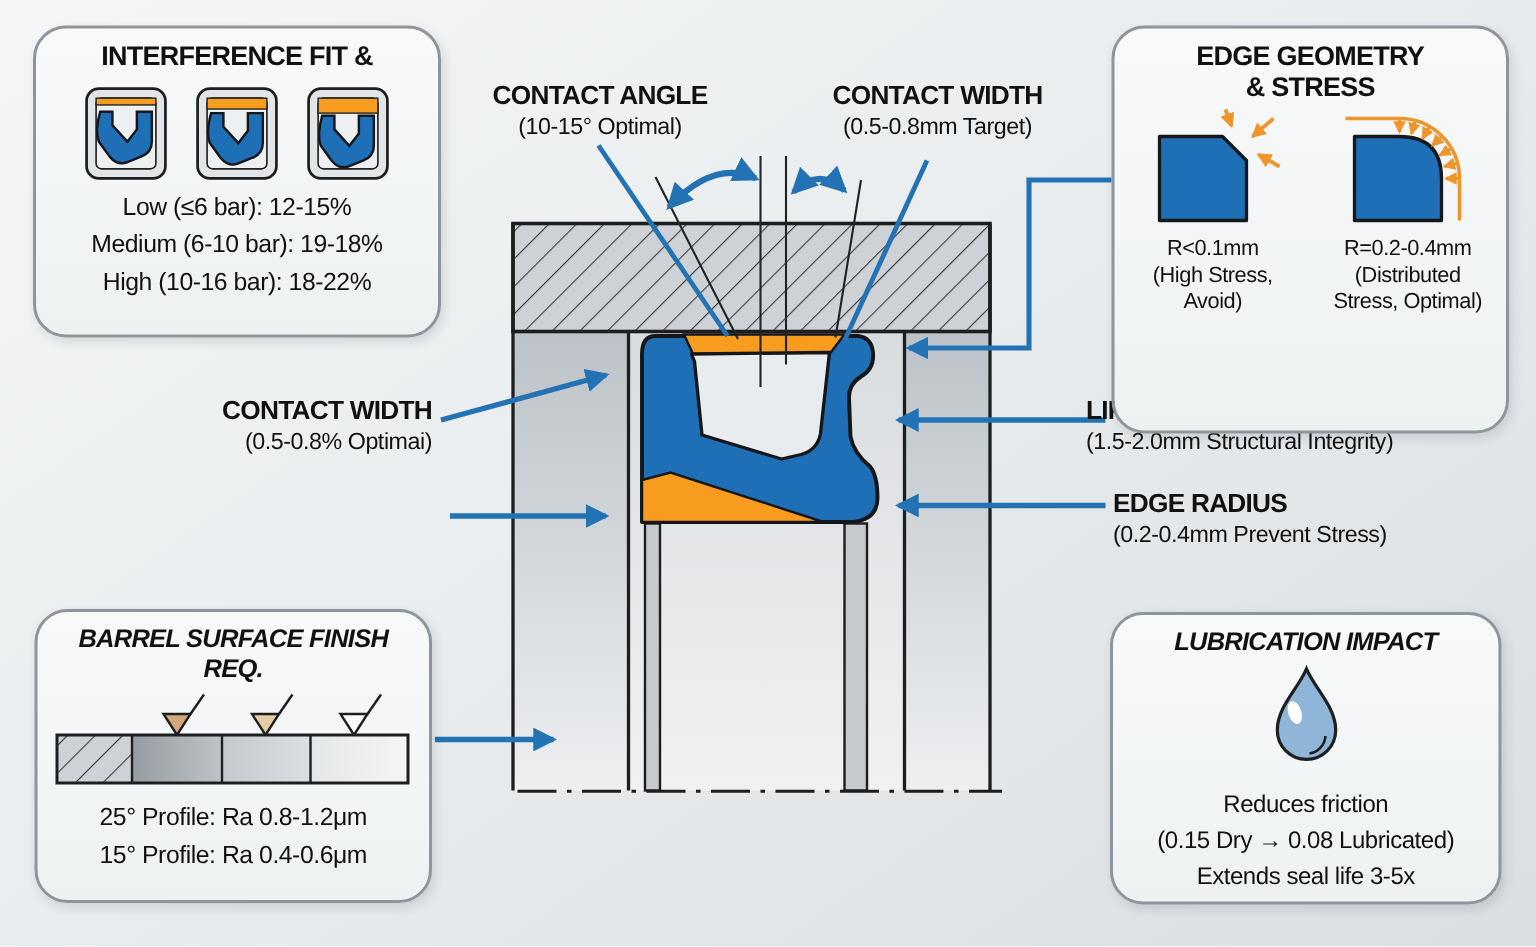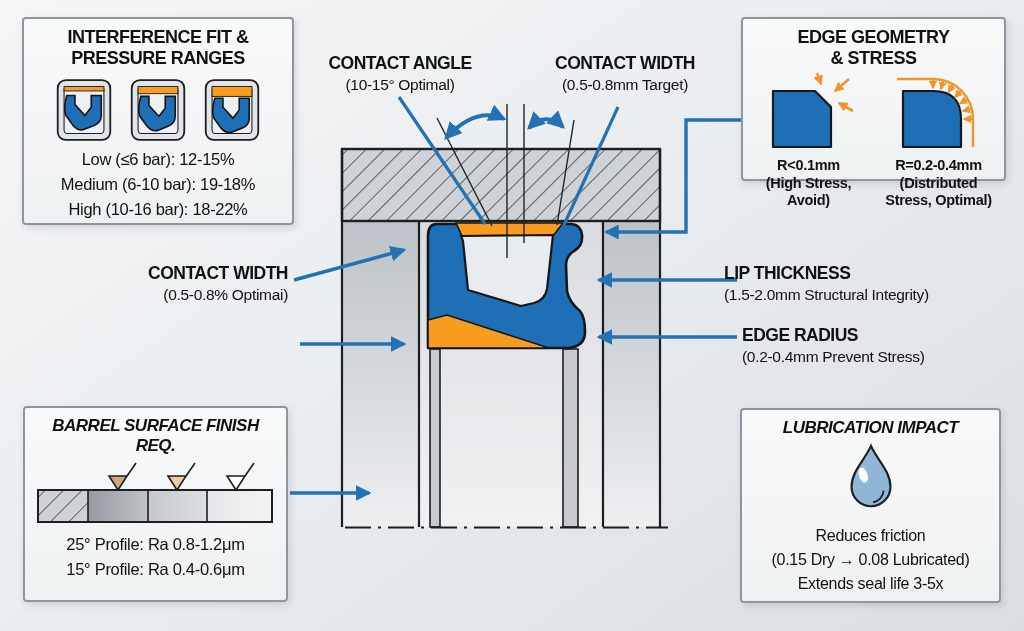--- a/index.html
+++ b/index.html
@@ -3,31 +3,31 @@
 <meta charset="utf-8">
 <style>
   html,body{margin:0;padding:0;}
   #stage{
     position:relative;width:1024px;height:631px;overflow:hidden;
     background:linear-gradient(145deg,#f4f6f7 0%,#eaedef 45%,#d9dee2 100%);
     font-family:"Liberation Sans","DejaVu Sans",sans-serif;color:#111;
   }
   .layer{position:absolute;left:0;top:0;}
   .panel{
-    position:absolute;border:2px solid #8e959d;border-radius:4px;
+    position:absolute;border:2px solid #8e959d;border-radius:22px;
     background:linear-gradient(180deg,#f8fafa,#eef1f2);
     box-shadow:2px 3px 7px rgba(40,50,60,.14);
     box-sizing:border-box;padding:8px 6px;text-align:center;
   }
   .p-title{font-weight:bold;font-size:18px;line-height:1.18;letter-spacing:-0.5px;}
   .p-title.small{font-size:17px;font-style:italic;}
   .p-rows{font-size:16.5px;line-height:1.5;letter-spacing:-0.3px;margin-top:4px;}
   .icon-row{display:flex;justify-content:center;gap:16px;margin-top:8px;}
   .shape-row{display:flex;justify-content:center;gap:22px;margin-top:2px;}
-  .shape-col{width:108px;font-weight:bold;}
+  .shape-col{width:108px;}
   .shape-label{font-size:14.5px;line-height:1.18;letter-spacing:-0.3px;margin-top:2px;}
   .callout{position:absolute;line-height:1.2;}
   .c-title{font-weight:bold;font-size:17.5px;letter-spacing:-0.5px;}
   .c-sub{font-size:15.5px;letter-spacing:-0.3px;margin-top:2px;}
   .ta-c{text-align:center;} .ta-r{text-align:right;} .ta-l{text-align:left;}
   .lub-lines{font-size:16px;line-height:1.5;letter-spacing:-0.3px;margin-top:6px;}
 </style>
 </head>
 <body>
 
@@ -123,21 +123,20 @@
     <div class="c-sub">(1.5-2.0mm Structural Integrity)</div>
   </div>
   <div class="callout ta-l" style="left:742px;top:325px;width:280px;">
     <div class="c-title">EDGE RADIUS</div>
     <div class="c-sub">(0.2-0.4mm Prevent Stress)</div>
   </div>
 
   <div class="panel" style="left:22px;top:17px;width:272px;height:208px;">
     <div class="p-title">
       <span style="display:block">INTERFERENCE FIT &amp;</span>
-      <span style="display:block">PRESSURE RANGES</span>
     </div>
     <div class="icon-row">
       <svg width="58" height="66" viewBox="0 0 64 72">
         <rect x="3" y="3" width="58" height="66" rx="9" fill="#e2e5e8" stroke="#1c1e20" stroke-width="2"></rect>
         <rect x="10" y="10" width="44" height="52" rx="4" fill="#edeff1" stroke="#1c1e20" stroke-width="1.2"></rect>
         <rect x="10" y="10" width="44" height="5" fill="#F79C1E" stroke="#1c1e20" stroke-width="1"></rect>
         <path d="M13,20 L22,20 L22,30 L33,42 L40,33 L40,20 L51,20 L51,42 Q51,50 43,53 L33,57 Q26,60 20,53 L12,42 Q9,34 13,20 Z" fill="#1E6FB6" stroke="#14161a" stroke-width="1.8"></path>
       </svg>
       <svg width="58" height="66" viewBox="0 0 64 72">
         <rect x="3" y="3" width="58" height="66" rx="9" fill="#e2e5e8" stroke="#1c1e20" stroke-width="2"></rect>
@@ -152,21 +151,21 @@
         <path d="M13,23 L22,23 L22,33 L33,45 L40,36 L40,23 L51,23 L51,45 Q51,53 43,56 L33,60 Q26,63 20,56 L12,45 Q9,37 13,23 Z" fill="#1E6FB6" stroke="#14161a" stroke-width="1.8"></path>
       </svg>
     </div>
     <div class="p-rows">
       <div>Low (≤6 bar): 12-15%</div>
       <div>Medium (6-10 bar): 19-18%</div>
       <div>High (10-16 bar): 18-22%</div>
     </div>
   </div>
 
-  <div class="panel" style="left:741px;top:17px;width:265px;height:164px;">
+  <div class="panel" style="left:741px;top:17px;width:265px;height:272px;">
     <div class="p-title">
       <span style="display:block">EDGE GEOMETRY</span>
       <span style="display:block">&amp; STRESS</span>
     </div>
     <div class="shape-row">
       <div class="shape-col">
         <svg width="100" height="80" viewBox="0 0 96 80">
           <path d="M12,20 H54 L70,36 V76 H12 Z" fill="#1E6FB6" stroke="#16181b" stroke-width="2.2" stroke-linejoin="round"></path>
           <g stroke="#F0952B" stroke-width="2.6" fill="none">
             <line x1="56" y1="2" x2="60" y2="13" marker-end="url(#arrO)"></line>

